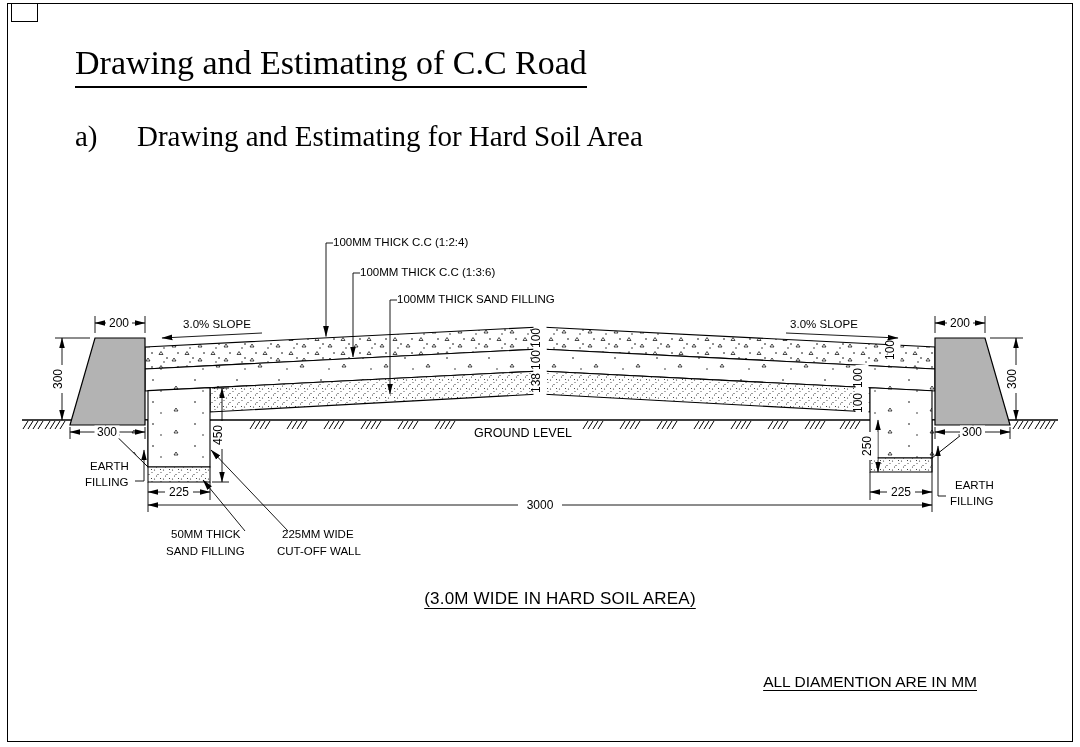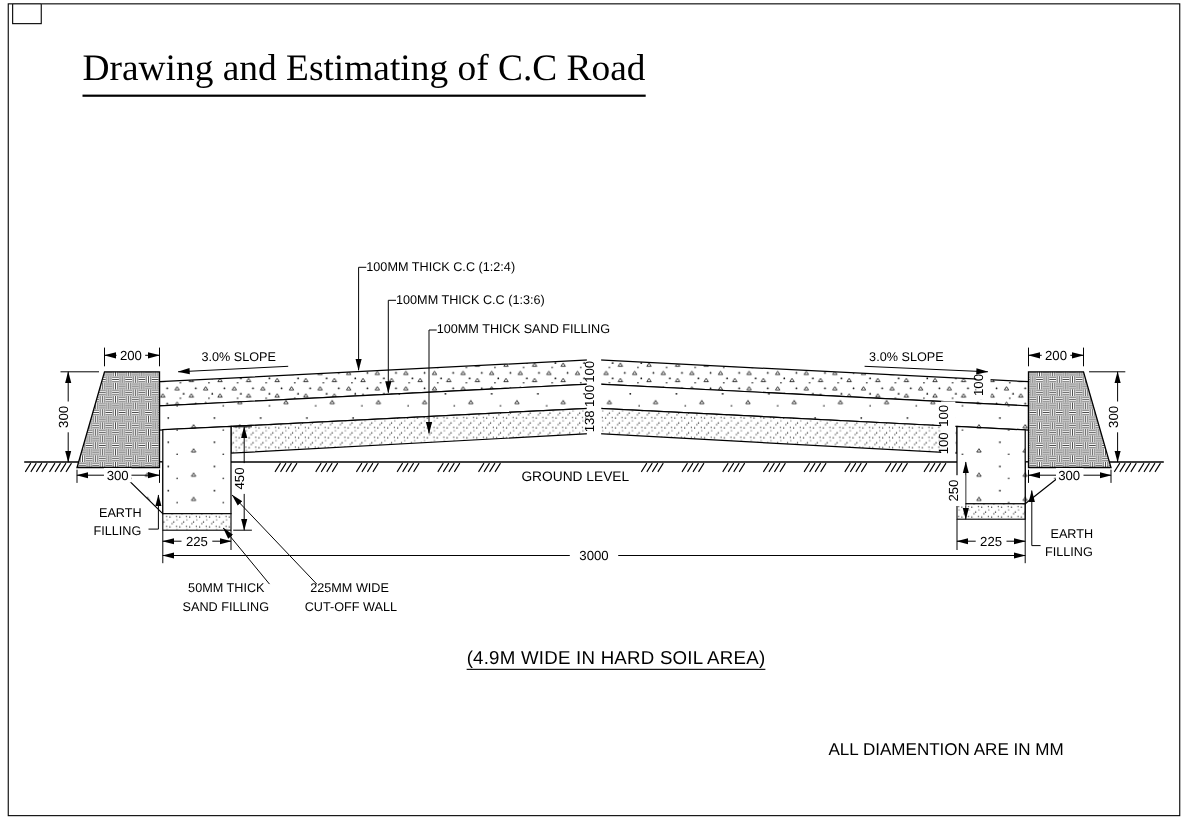--- a/index.html
+++ b/index.html
@@ -21,32 +21,35 @@
   .drawing-svg { position:absolute; left:0; top:0; width:1080px; height:747px; }
   svg text { font-family:"Liberation Sans", sans-serif; fill:#000; }
   .dim { font-size:12px; }
   .lbl { font-size:11.5px; }
   .caption {
     position:absolute; left:40px; top:589px; width:1040px; text-align:center;
     font-size:17px; letter-spacing:.2px; white-space:nowrap;
   }
   .caption-line { text-decoration:underline; text-underline-offset:3.5px; text-decoration-thickness:1.2px; margin-bottom:7px; }
   .note {
-    position:absolute; right:113px; top:673px; font-size:15.5px;
-    text-underline-offset:3px; text-decoration-thickness:1.2px; white-space:nowrap;
+    position:absolute; right:103px; top:673px; font-size:15.5px;
+    text-decoration:underline; text-underline-offset:3px; text-decoration-thickness:1.2px; white-space:nowrap;
   }
 </style>
 </head>
 <body>
 
 <div class="sheet">
   <div class="frame"></div>
   <div class="corner-box"></div>
 
   <h1 class="title">Drawing and Estimating of C.C Road</h1>
+  <div class="subtitle">
+    <span class="letter">a)</span><span>Drawing and Estimating for Hard Soil Area</span>
+  </div>
 
   <svg class="drawing-svg" viewBox="0 0 1080 747">
     <defs>
       <marker id="ar" viewBox="0 0 10 10" refX="9.5" refY="5" markerWidth="11" markerHeight="11" markerUnits="userSpaceOnUse" orient="auto-start-reverse">
         <path d="M0,2.4 L10,5 L0,7.6 Z" fill="#000"></path>
       </marker>
       <pattern id="pBrick" width="12" height="12" patternUnits="userSpaceOnUse">
         <rect width="12" height="12" fill="#fff"></rect>
         <path d="M0,1 H6 M0,3 H6 M0,5 H6 M7,0 V6 M9,0 V6 M11,0 V6 M1,6 V12 M3,6 V12 M5,6 V12 M6,7 H12 M6,9 H12 M6,11 H12" stroke="#000" stroke-width="0.6" fill="none"></path>
       </pattern>
@@ -219,17 +222,17 @@
       <text x="955" y="489">EARTH</text>
       <text x="950" y="505">FILLING</text>
       <text x="171" y="538">50MM THICK</text>
       <text x="166" y="555">SAND FILLING</text>
       <text x="282" y="538">225MM WIDE</text>
       <text x="277" y="555">CUT-OFF WALL</text>
     </g>
   </svg>
 
   <div class="caption">
-    <div class="caption-line">(4.9M WIDE IN HARD SOIL AREA)</div>
+    <div class="caption-line">(3.0M WIDE IN HARD SOIL AREA)</div>
   </div>
 
   <div class="note">ALL DIAMENTION ARE IN MM</div>
 </div>
 
 </body></html>

